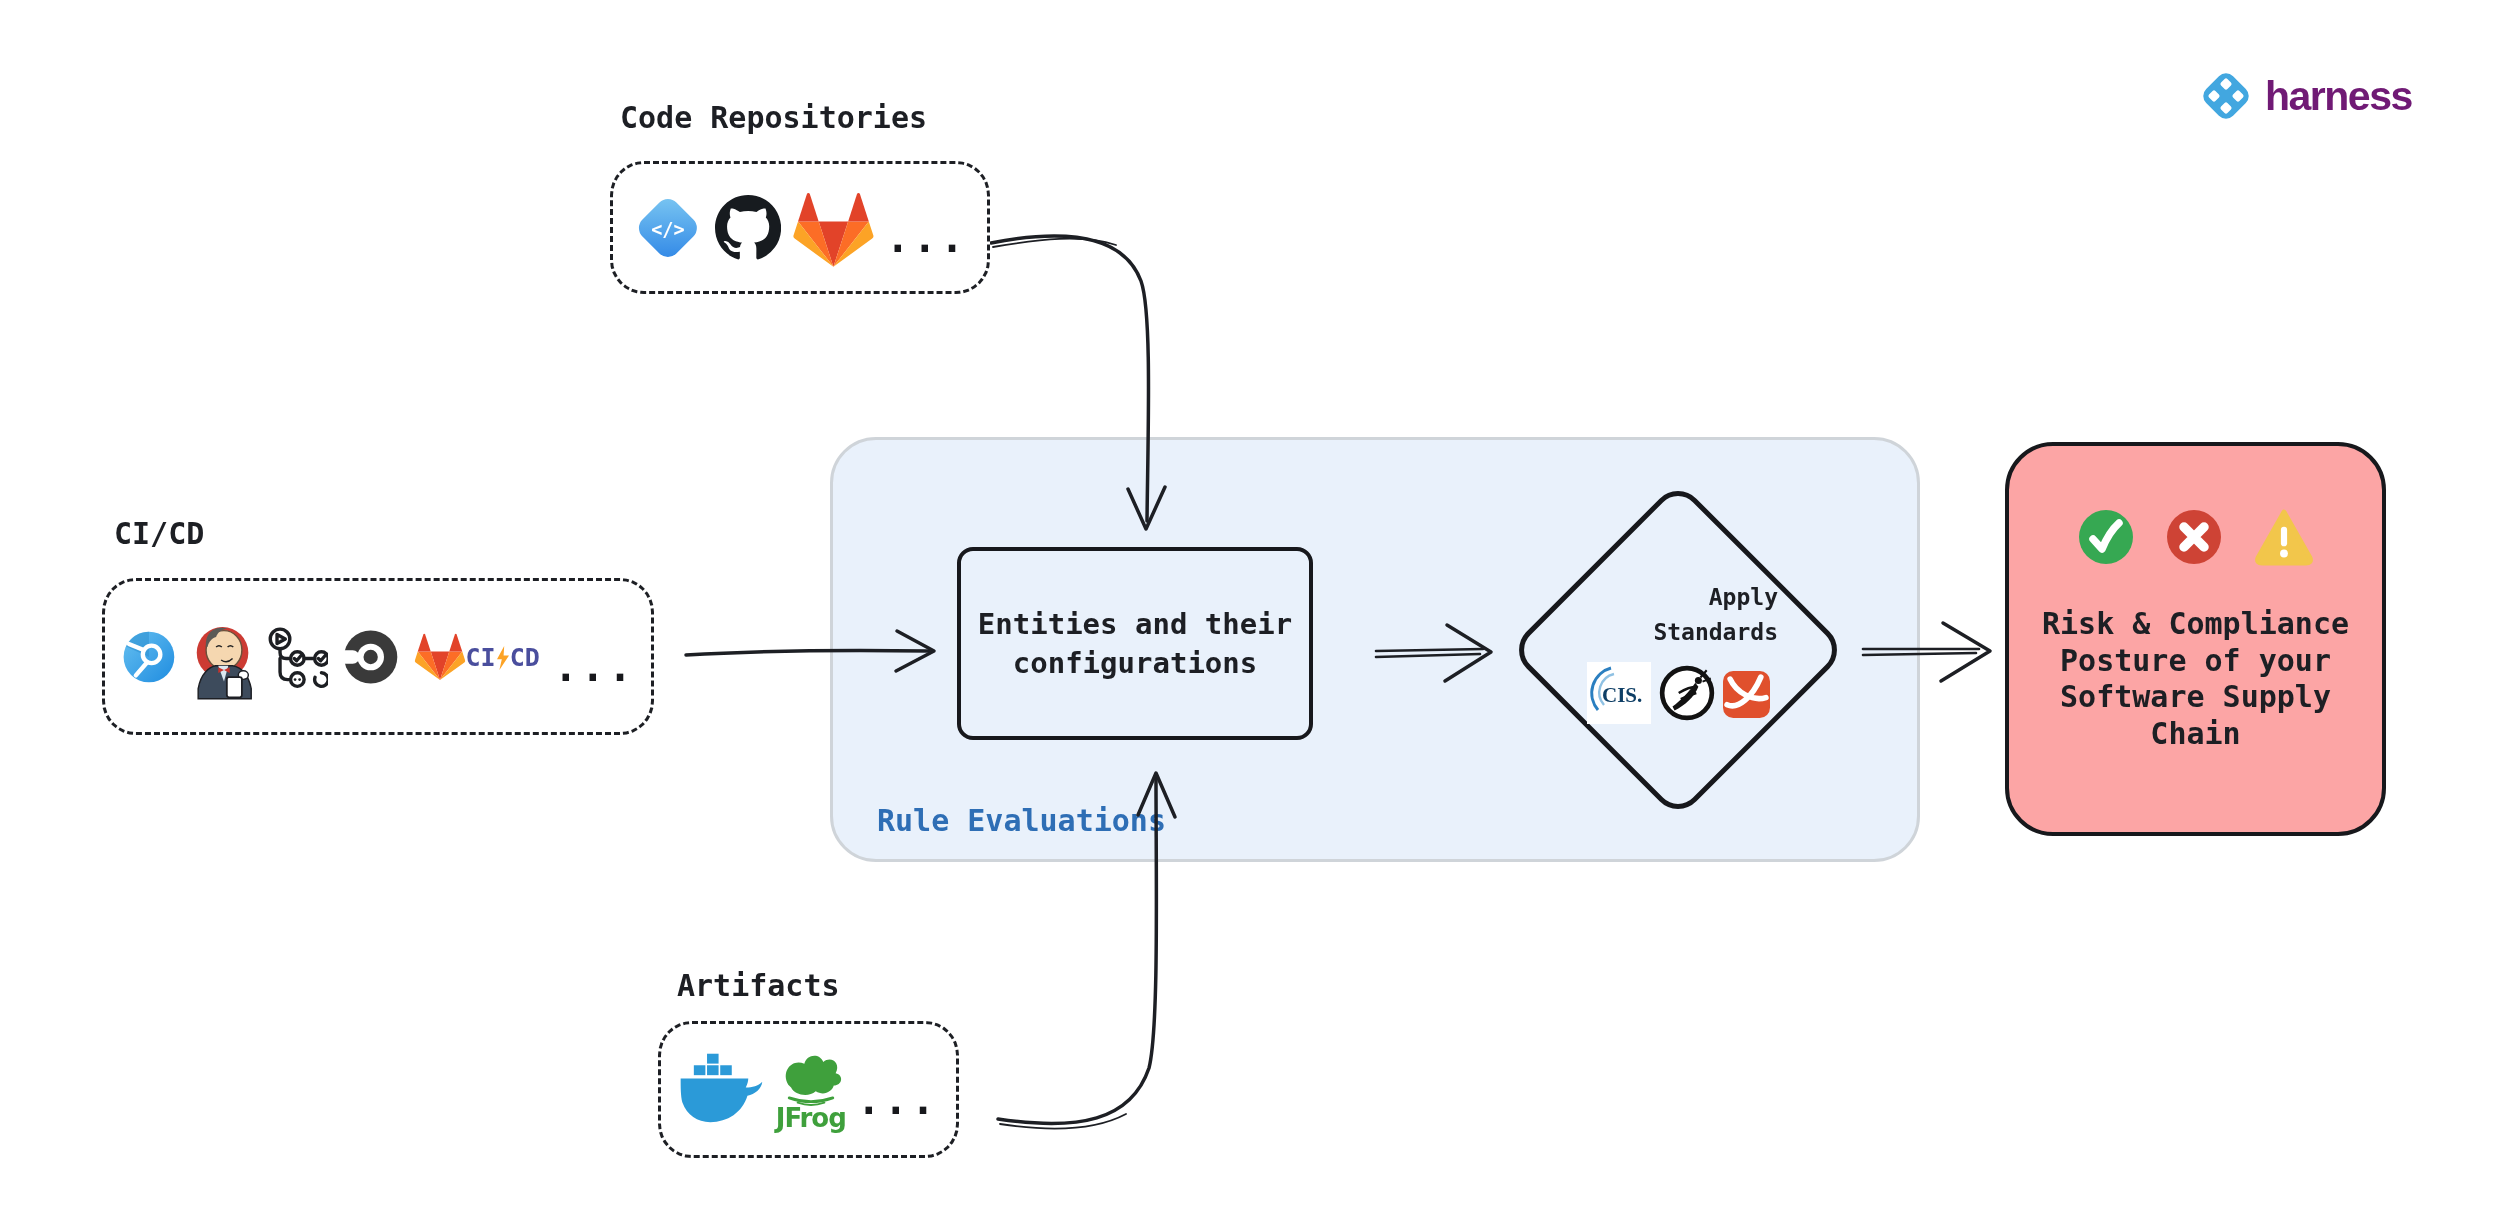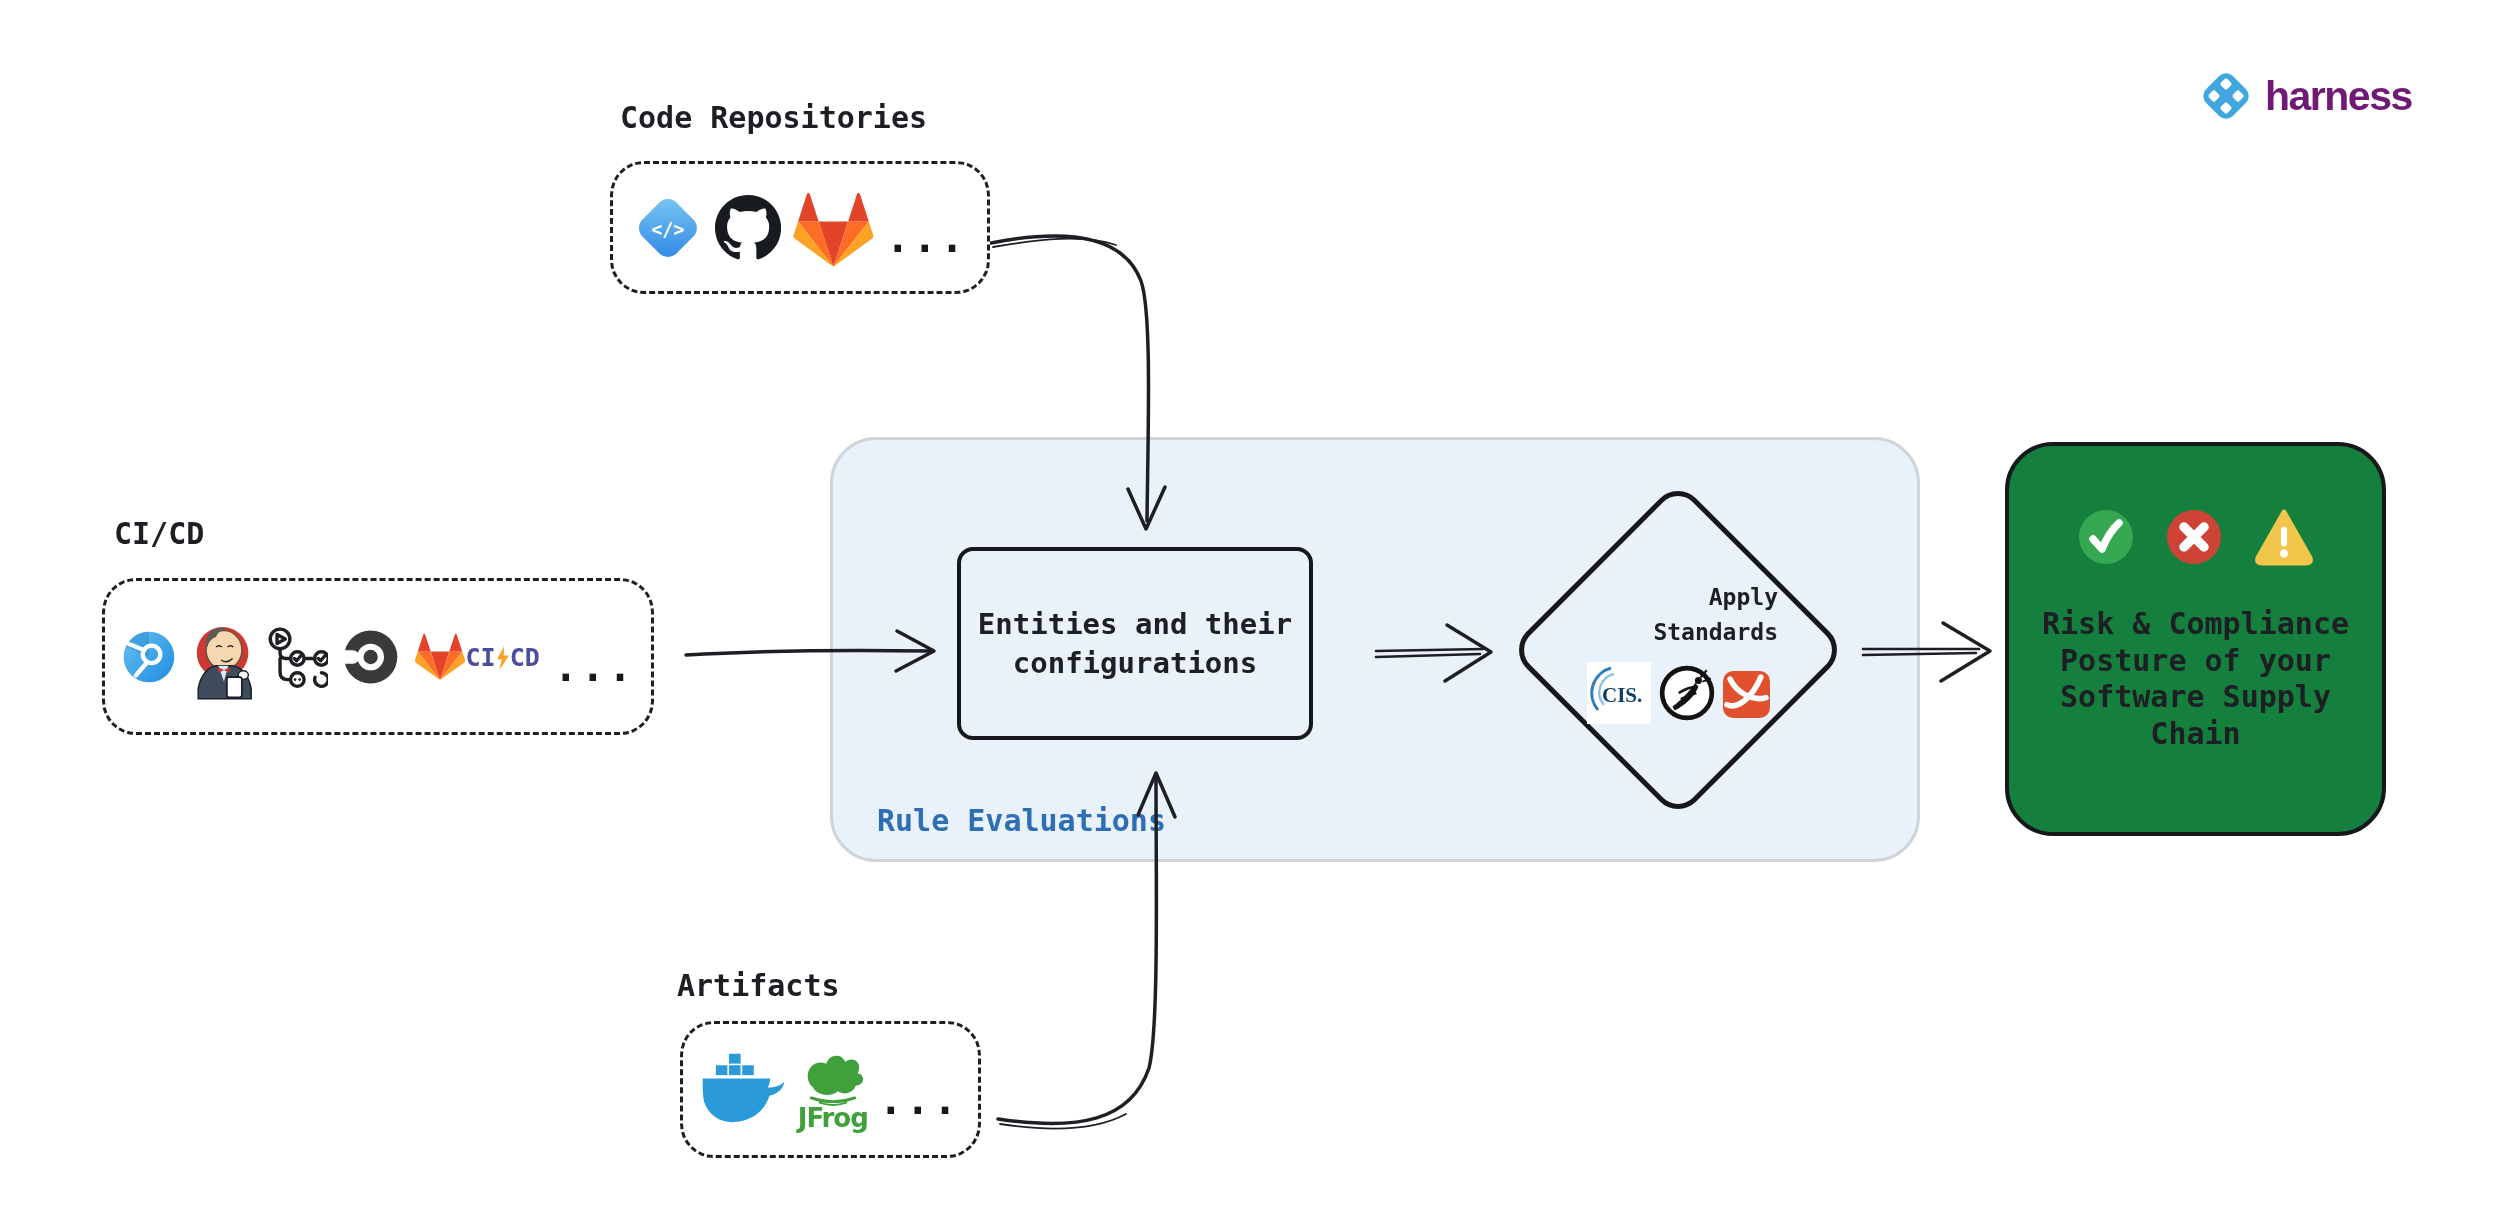--- a/index.html
+++ b/index.html
@@ -170,21 +170,21 @@
         <svg width="12" height="24" viewBox="0 0 10 20" style="margin:0 1px;">
           <polygon points="6,0 0,11 4,11 2,20 10,8 5.5,8" fill="#fca326"></polygon>
         </svg>
         <span>CD</span>
       </div>
     </div>
     <span class="dots">...</span>
   </div>
 
   <div class="abs mono-label" style="left:677px;top:968px;">Artifacts</div>
-  <div class="abs dashed-box" style="left:680px;top:1021px;width:301px;height:137px;padding:0 18px;gap:10px;">
+  <div class="abs dashed-box" style="left:658px;top:1021px;width:301px;height:137px;padding:0 18px;gap:10px;">
     <svg class="icon" width="96" height="86" viewBox="0 0 104 92">
       <g fill="#2b9ad8">
         <rect x="34" y="2" width="14" height="12"></rect>
         <rect x="18" y="16" width="14" height="12"></rect>
         <rect x="34" y="16" width="14" height="12"></rect>
         <rect x="50" y="16" width="14" height="12"></rect>
         <path d="M 2 32 H 84 C 84 35 83 39 81 43 C 89 43 96 41 101 36 C 100 45 92 51 83 53 C 77 73 59 85 38 85 C 22 85 10 77 4 61 C 2 53 2 42 2 32 Z"></path>
       </g>
       <path d="M 10 60 Q 30 68 52 62" stroke="#ffffff" stroke-width="0" fill="none"></path>
     </svg>
@@ -223,21 +223,21 @@
         <path d="M 22 34 Q 30 30 37 28" fill="none" stroke="#121212" stroke-width="2.4"></path>
       </svg>
       <svg class="icon" width="47" height="47" viewBox="0 0 46 46" style="margin-top:2px;">
         <rect x="0" y="0" width="46" height="46" rx="10" fill="#e0502d"></rect>
         <path d="M 4 33 C 15 38 29 25 37 6" fill="none" stroke="#ffffff" stroke-width="5.5" stroke-linecap="round"></path>
         <path d="M 7 8 C 13 21 29 30 42 26" fill="none" stroke="#ffffff" stroke-width="5.5" stroke-linecap="round"></path>
       </svg>
     </div>
   </div>
 
-  <div class="abs solid-box" style="left:2005px;top:442px;width:381px;height:394px;border-radius:48px;background:#15803d;display:flex;flex-direction:column;align-items:center;padding-top:62px;">
+  <div class="abs solid-box" style="left:2005px;top:442px;width:381px;height:394px;border-radius:48px;background:#fca5a5;display:flex;flex-direction:column;align-items:center;padding-top:62px;">
     <div style="display:flex;align-items:center;gap:30px;">
       <svg class="icon" width="58" height="58" viewBox="0 0 58 58">
         <circle cx="29" cy="29" r="27" fill="#36a852"></circle>
         <path d="M 16 31 L 25 41 Q 32 24 42 15" fill="none" stroke="#ffffff" stroke-width="7.5" stroke-linecap="round" stroke-linejoin="round"></path>
       </svg>
       <svg class="icon" width="58" height="58" viewBox="0 0 58 58">
         <circle cx="29" cy="29" r="27" fill="#ce4335"></circle>
         <path d="M 19 19 L 39 39 M 39 19 L 19 39" fill="none" stroke="#ffffff" stroke-width="9.5" stroke-linecap="round"></path>
       </svg>
       <svg class="icon" width="62" height="58" viewBox="0 0 60 56">

